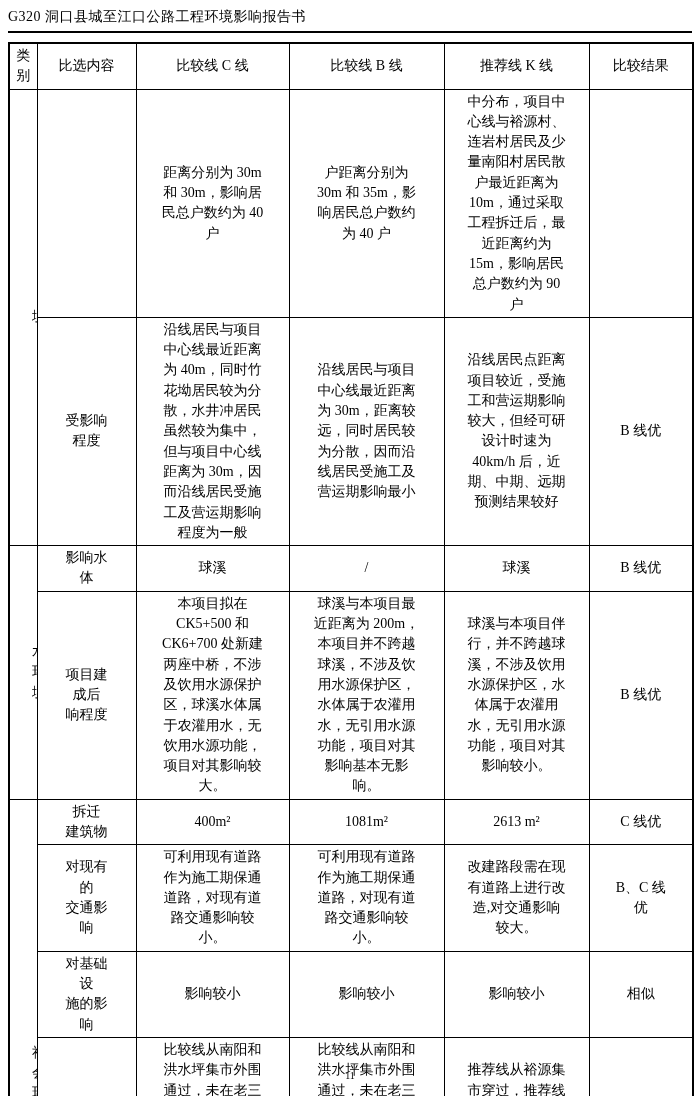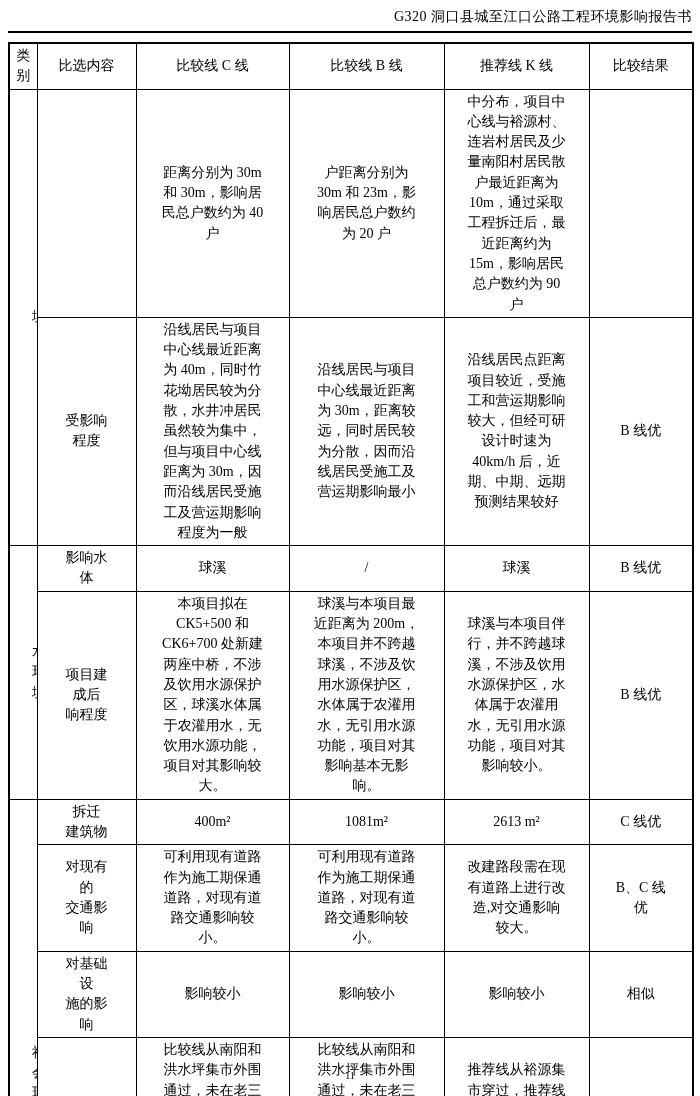--- a/index.html
+++ b/index.html
@@ -7,21 +7,20 @@
     position:relative;
     width:700px; height:1096px;
     background:#ffffff;
     color:#000;
     font-family:"Liberation Serif","DejaVu Serif",serif;
     overflow:hidden;
   }
   .doc-header {
     position:absolute;
     top:8px; left:8px; right:8px;
-    text-align:right;
     font-size:14px;
     letter-spacing:0.5px;
     padding-bottom:5px;
     border-bottom:2px solid #000;
   }
   table.cmp {
     position:absolute;
     top:42px; left:8px;
     width:684px;
     border-collapse:collapse;
@@ -75,21 +74,21 @@
         <th>比较线 C 线</th>
         <th>比较线 B 线</th>
         <th>推荐线 K 线</th>
         <th>比较结果</th>
       </tr>
 
       <tr style="height:176px">
         <td class="cat-cell cat-top" rowspan="2">境</td>
         <td></td>
         <td class="vtop">距离分别为 30m 和 30m，影响居民总户数约为 40 户</td>
-        <td class="vtop">户距离分别为 30m 和 23m，影响居民总户数约为 20 户</td>
+        <td class="vtop">户距离分别为 30m 和 35m，影响居民总户数约为 40 户</td>
         <td class="vtop">中分布，项目中心线与裕源村、连岩村居民及少量南阳村居民散户最近距离为 10m，通过采取工程拆迁后，最近距离约为 15m，影响居民总户数约为 90 户</td>
         <td></td>
       </tr>
 
       <tr style="height:182px">
         <td>受影响
 程度</td>
         <td>沿线居民与项目中心线最近距离为 40m，同时竹花坳居民较为分散，水井冲居民虽然较为集中，但与项目中心线距离为 30m，因而沿线居民受施工及营运期影响程度为一般</td>
         <td>沿线居民与项目中心线最近距离为 30m，距离较远，同时居民较为分散，因而沿线居民受施工及营运期影响最小</td>
         <td>沿线居民点距离项目较近，受施工和营运期影响较大，但经可研设计时速为 40km/h 后，近期、中期、远期预测结果较好</td>

